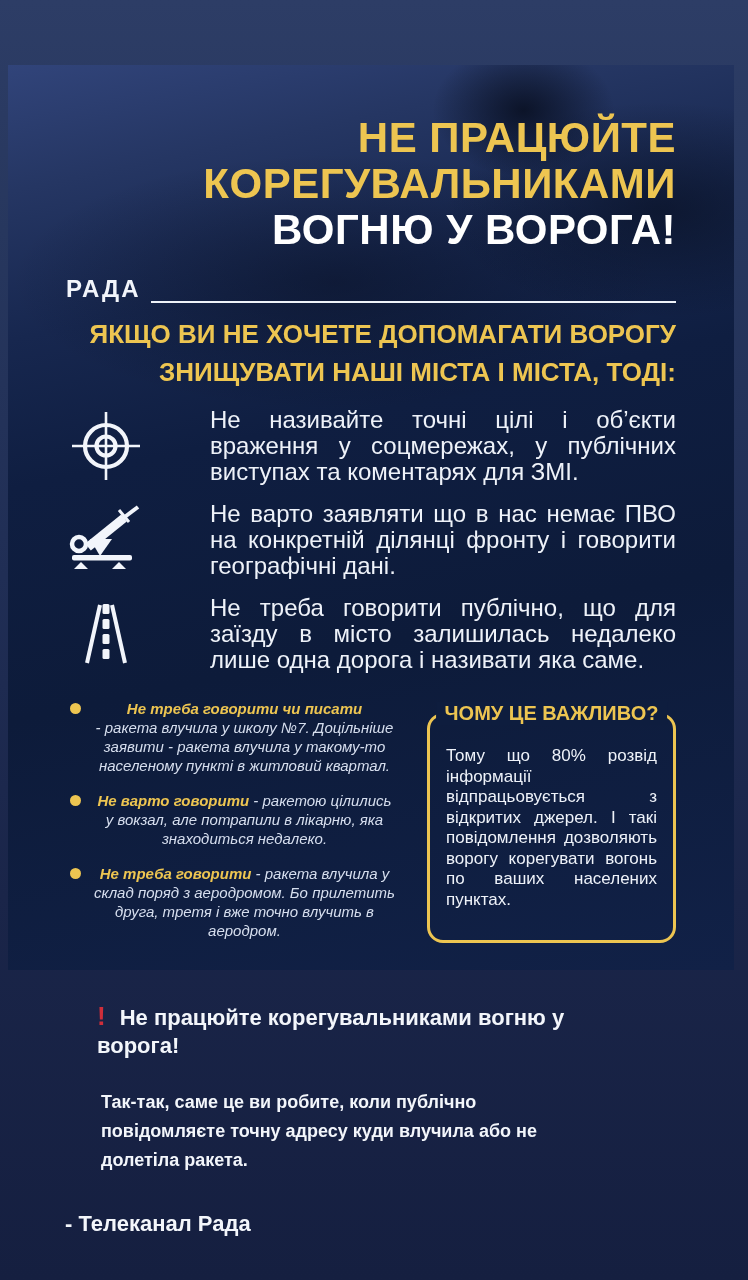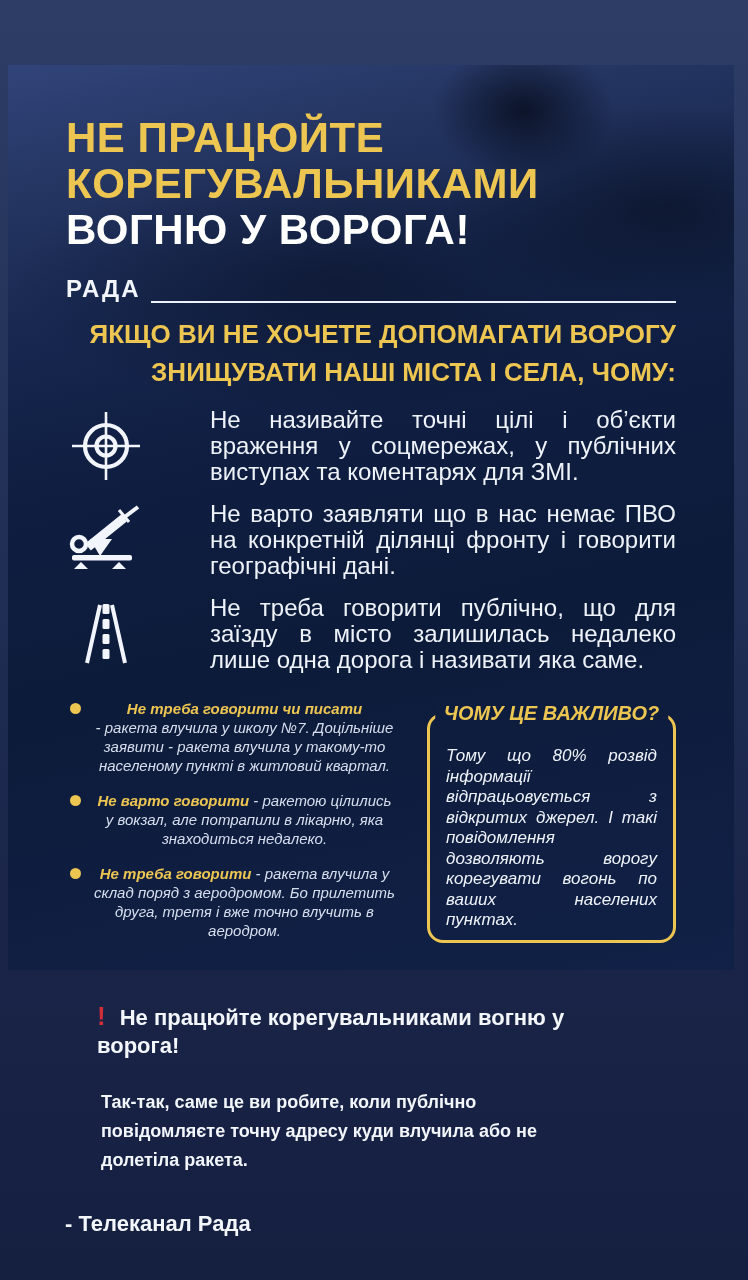--- a/index.html
+++ b/index.html
@@ -10,41 +10,41 @@
   }
   .poster{
     position:absolute;left:8px;top:65px;width:726px;height:905px;box-sizing:border-box;
     padding:50px 58px 0 58px;
     background-image:
       radial-gradient(ellipse 130px 95px at 71% 5%, rgba(4,9,22,.75), rgba(4,9,22,0) 70%),
       radial-gradient(ellipse 300px 150px at 90% 16%, rgba(6,12,26,.55), rgba(6,12,26,0) 72%),
       radial-gradient(ellipse 430px 170px at 45% 24%, rgba(6,12,28,.45), rgba(6,12,28,0) 75%),
       linear-gradient(168deg,#31447a 0%,#253663 12%,#17274f 26%,#0f1e41 40%,#0d1b3a 62%,#112147 100%);
   }
-  .title{margin:0;font-size:42px;line-height:46px;font-weight:700;letter-spacing:.5px;color:#edc551;}
+  .title{margin:0;font-size:42px;line-height:46px;font-weight:700;letter-spacing:.5px;color:#edc551;text-align:right;}
   .title .white{color:#ffffff;}
   .title span{display:block;}
   .rada-row{display:flex;align-items:flex-end;margin-top:22px;}
   .rada{font-size:24px;font-weight:700;letter-spacing:2px;color:#f2f5fb;}
   .rada-line{flex:1;height:2px;background:#eef2f8;margin-left:10px;margin-top:2px;}
   .subtitle{margin-top:12px;color:#edc551;font-size:26px;line-height:38px;font-weight:700;text-align:right;}
   .subtitle span{display:block;}
   .rules{margin-top:4px;}
   .rule{display:flex;align-items:flex-start;margin-top:16px;}
   .rule-icon{flex:0 0 80px;display:flex;justify-content:center;margin-right:64px;padding-top:4px;}
   .rule-text{flex:1;color:#eef2f9;font-size:24px;line-height:26px;text-align:justify;}
   .examples-row{display:flex;margin-top:26px;}
   .examples{flex:1;padding-left:4px;text-align:center;}
   .example{display:flex;margin-bottom:16px;}
   .dot{flex:0 0 11px;width:11px;height:11px;border-radius:50%;background:#edc551;margin:4px 11px 0 0;}
   .example-text{font-style:italic;font-size:15px;line-height:19px;color:#d6deee;max-width:305px;}
   .lead{color:#edc551;font-weight:700;}
   .lead.block{display:block;}
   .why-box{flex:0 0 249px;margin-left:8px;margin-top:14px;height:230px;box-sizing:border-box;
-    border:3px solid #edc551;border-radius:16px;position:relative;padding:30px 16px 14px 16px;font-style:italic;}
+    border:3px solid #edc551;border-radius:16px;position:relative;padding:30px 16px 14px 16px;}
   .why-title{position:absolute;top:-14px;left:50%;transform:translateX(-50%);
     background:#0e1d3e;padding:0 9px;color:#edc551;font-weight:700;font-size:20px;white-space:nowrap;}
   .why-text{color:#eef2f9;font-size:17px;line-height:20.5px;text-align:justify;}
   .caption{position:absolute;left:0;top:1002px;width:644px;box-sizing:border-box;
     padding:0 55px 0 65px;color:#f3f6fb;font-weight:700;}
   .caption-headline{font-size:22px;line-height:28px;margin-left:32px;}
   .warning{color:#cf2e3a;font-size:26px;font-weight:800;margin-right:14px;}
   .caption-body{margin-top:28px;margin-left:36px;font-size:18px;line-height:29px;max-width:575px;}
   .signature{margin-top:36px;font-size:22px;}
   svg{display:block;}
@@ -60,21 +60,21 @@
     <span class="white">ВОГНЮ У ВОРОГА!</span>
   </h1>
 
   <div class="rada-row">
     <span class="rada">РАДА</span>
     <div class="rada-line"></div>
   </div>
 
   <div class="subtitle">
     <span>ЯКЩО ВИ НЕ ХОЧЕТЕ ДОПОМАГАТИ ВОРОГУ</span>
-    <span>ЗНИЩУВАТИ НАШІ МІСТА І СЕЛА, ЧОМУ:</span>
+    <span>ЗНИЩУВАТИ НАШІ МІСТА І МІСТА, ТОДІ:</span>
   </div>
 
   <div class="rules">
 
     <div class="rule">
       <div class="rule-icon">
         <svg width="68" height="70" viewBox="0 0 68 70">
           <line x1="34" y1="1" x2="34" y2="69" stroke="#f2f5fb" stroke-width="2.6"></line>
           <line x1="0" y1="35" x2="68" y2="35" stroke="#f2f5fb" stroke-width="2.6"></line>
           <circle cx="34" cy="35" r="21" fill="none" stroke="#f2f5fb" stroke-width="4.2"></circle>

